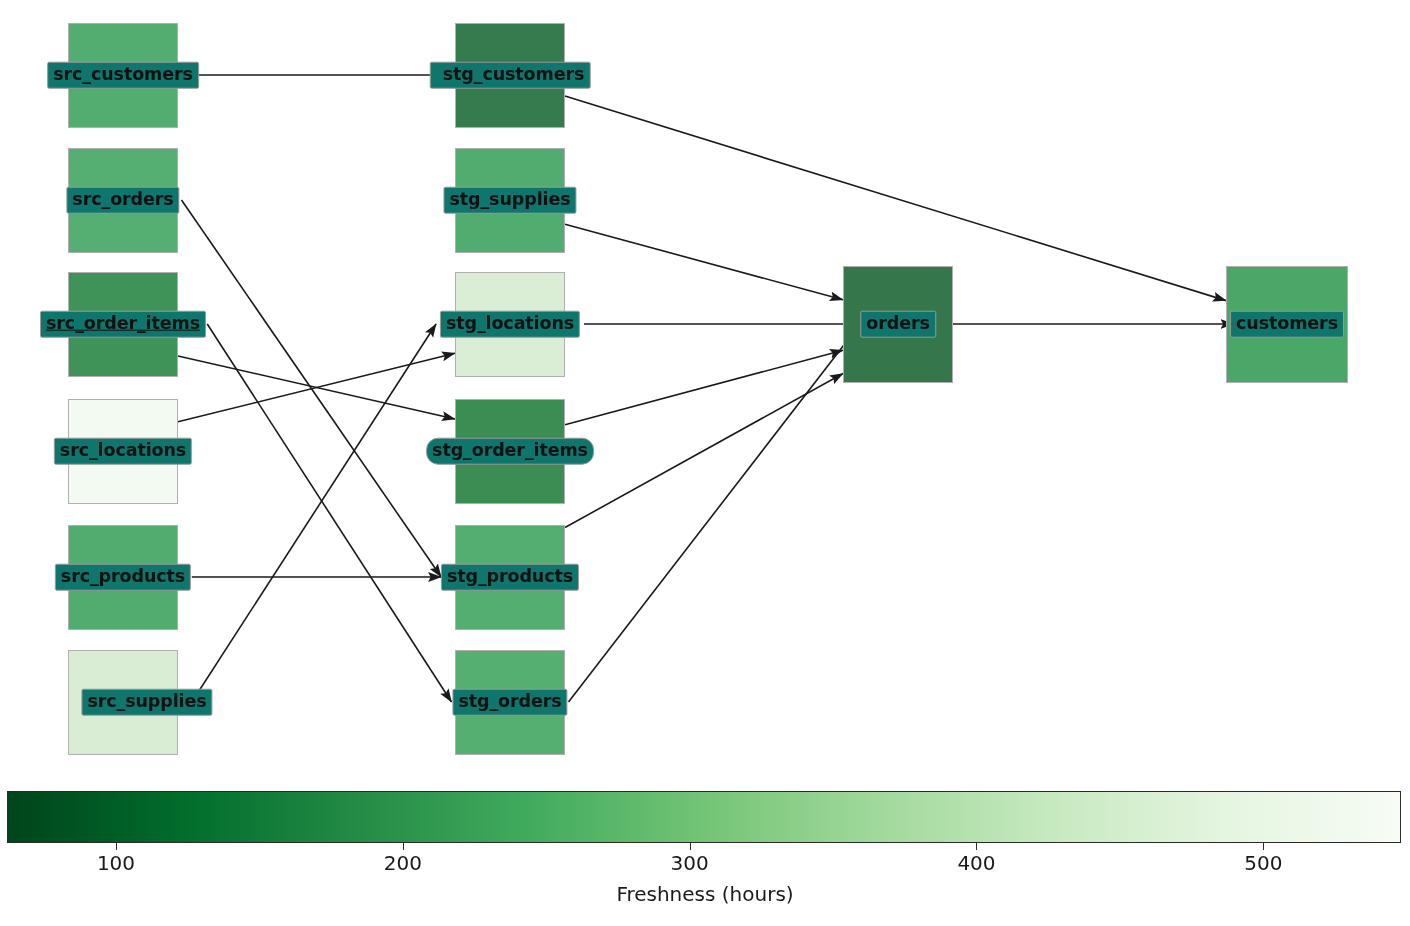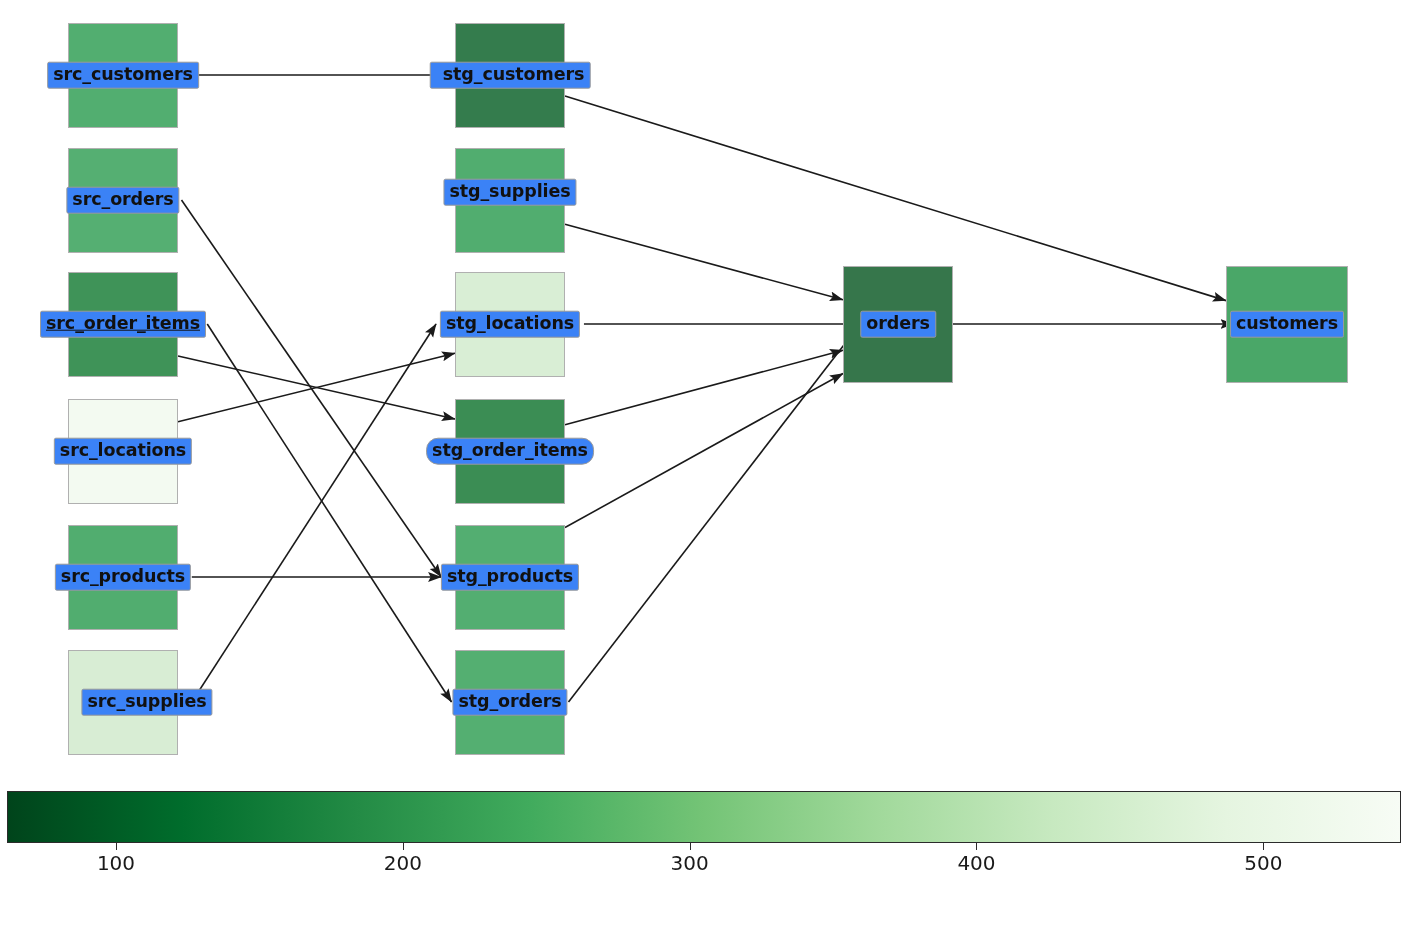--- a/index.html
+++ b/index.html
@@ -31,21 +31,21 @@
   }
   .node {
     position: absolute;
     box-sizing: border-box;
     border: 1px solid #b0b0b0;
   }
   .node-label {
     position: absolute;
     box-sizing: border-box;
     transform: translate(-50%, -50%);
-    background: #3b82f6;
+    background: #0f766e;
     border: 1px solid #9a9a9a;
     border-radius: 2px;
     padding: 2px 5px 3px 5px;
     font-size: 17.5px;
     font-weight: bold;
     color: #111111;
     line-height: 1.12;
     white-space: nowrap;
     letter-spacing: -0.1px;
   }
@@ -137,21 +137,21 @@
         <div class="node" style="left: 1226px; top: 265.5px; width: 122px; height: 117px; background: rgb(74, 167, 104);"></div>
       </div>
     <div id="labels-group">
         <div class="node-label" style="left: 123px; top: 75px;">src_customers</div>
         <div class="node-label" style="left: 123px; top: 200px;">src_orders</div>
         <div class="node-label" style="left: 123px; top: 324px; text-decoration: underline;">src_order_items</div>
         <div class="node-label" style="left: 123px; top: 451px;">src_locations</div>
         <div class="node-label" style="left: 123px; top: 577px;">src_products</div>
         <div class="node-label" style="left: 123px; top: 702px; margin-left: 24px;">src_supplies</div>
         <div class="node-label" style="left: 510px; top: 75px; padding-left: 12px;">stg_customers</div>
-        <div class="node-label" style="left: 510px; top: 192px; text-align: right;">stg_supplies</div>
+        <div class="node-label" style="left: 510px; top: 200px; text-align: right;">stg_supplies</div>
         <div class="node-label" style="left: 510px; top: 324px;">stg_locations</div>
         <div class="node-label" style="left: 510px; top: 451px; border-radius: 12px;">stg_order_items</div>
         <div class="node-label" style="left: 510px; top: 577px;">stg_products</div>
         <div class="node-label" style="left: 510px; top: 702px;">stg_orders</div>
         <div class="node-label" style="left: 898px; top: 324px;">orders</div>
         <div class="node-label" style="left: 1287px; top: 324px;">customers</div>
       </div>
   </div>
 
   <div id="colorbar-wrap">
@@ -161,15 +161,16 @@
         <div class="cbar-ticklabel" style="left: 115.996px;">100</div>
         <div class="cbar-tick" style="left: 402.827px;"></div>
         <div class="cbar-ticklabel" style="left: 402.827px;">200</div>
         <div class="cbar-tick" style="left: 689.658px;"></div>
         <div class="cbar-ticklabel" style="left: 689.658px;">300</div>
         <div class="cbar-tick" style="left: 976.49px;"></div>
         <div class="cbar-ticklabel" style="left: 976.49px;">400</div>
         <div class="cbar-tick" style="left: 1263.32px;"></div>
         <div class="cbar-ticklabel" style="left: 1263.32px;">500</div>
       </div>
+    <div id="cbar-title">Freshness (hours)</div>
   </div>
 
 </div>
 
 </body></html>

